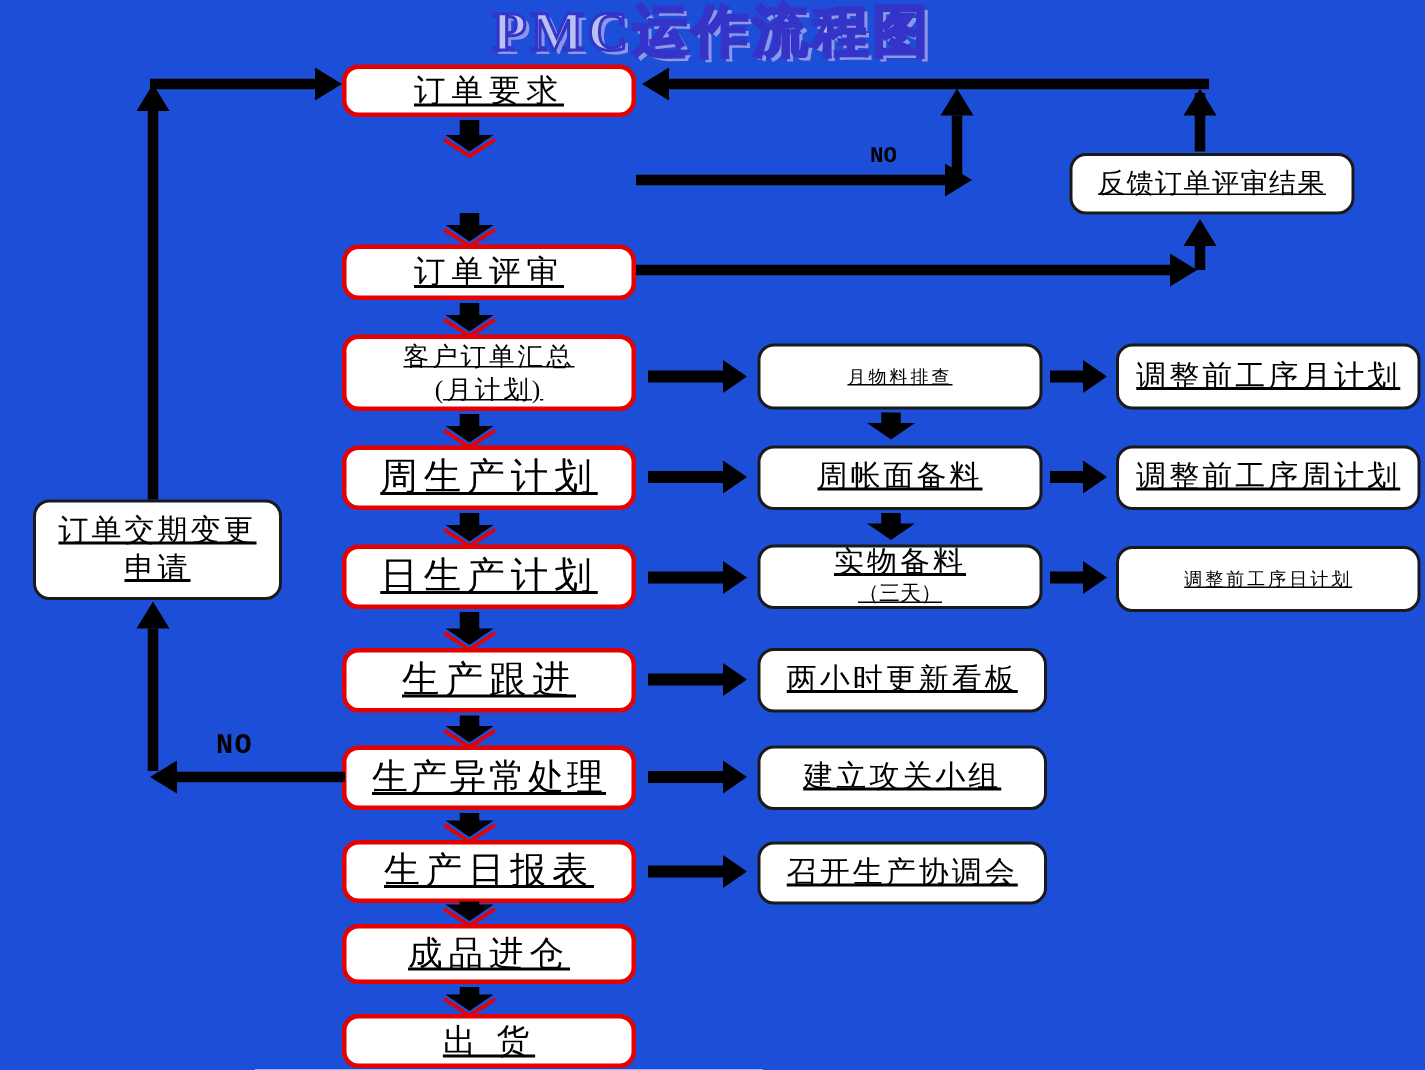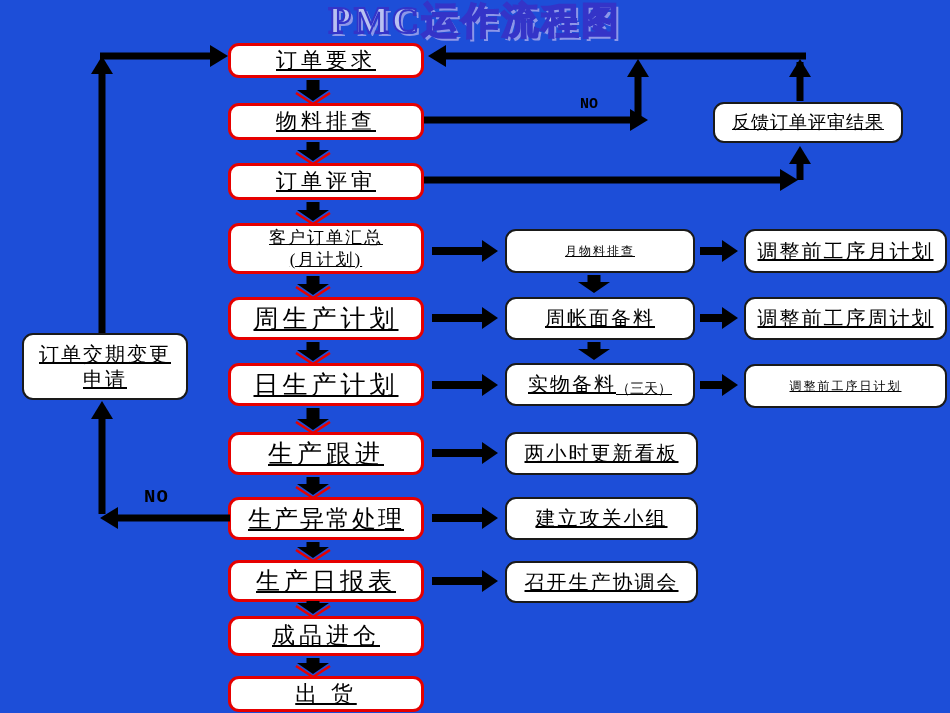--- a/index.html
+++ b/index.html
@@ -13,34 +13,31 @@
        background:#ffffff;border-radius:11px;color:#000;text-align:center;line-height:1.25;
        box-sizing:border-box;z-index:2;text-decoration:underline;}
   .red{border:3.5px solid #e60000;}
   .blk{border:2px solid #1a1a1a;}
   .ls4{letter-spacing:4px;}
   .ls2{letter-spacing:2px;}
   .small-suffix{font-size:14px;letter-spacing:0;}
   .no-label{position:absolute;font-weight:bold;color:#000;z-index:3;
             font-family:Liberation Mono, monospace;}
   svg.connectors{position:absolute;left:0;top:0;z-index:4;pointer-events:none;}
-  .inline-row{display:flex;flex-direction:row;align-items:flex-end;justify-content:center;}
+  .inline-row{display:flex;flex-direction:column;align-items:center;justify-content:center;}
 </style>
 </head>
 <body>
 
 <div class="stage">
 
   <div class="title">PMC运作流程图</div>
 
   <div class="box red ls4" style="left:228px;top:43px;width:196px;height:35px;font-size:21px;">
     <span>订单要求</span>
-    </div>
-  <div class="box red ls4" style="left:228px;top:103px;width:196px;height:37px;font-size:21px;">
-    <span>物料排查</span>
     </div>
   <div class="box red ls4" style="left:228px;top:163px;width:196px;height:37px;font-size:21px;align-items:center;">
     <span>订单评审</span>
     </div>
   <div class="box red ls2" style="left:228px;top:223px;width:196px;height:51px;font-size:17px;">
     <span>客户订单汇总</span>
     <span>(月计划)</span>
     </div>
   <div class="box red ls4" style="left:228px;top:297px;width:196px;height:43px;font-size:25px;">
     <span>周生产计划</span>

